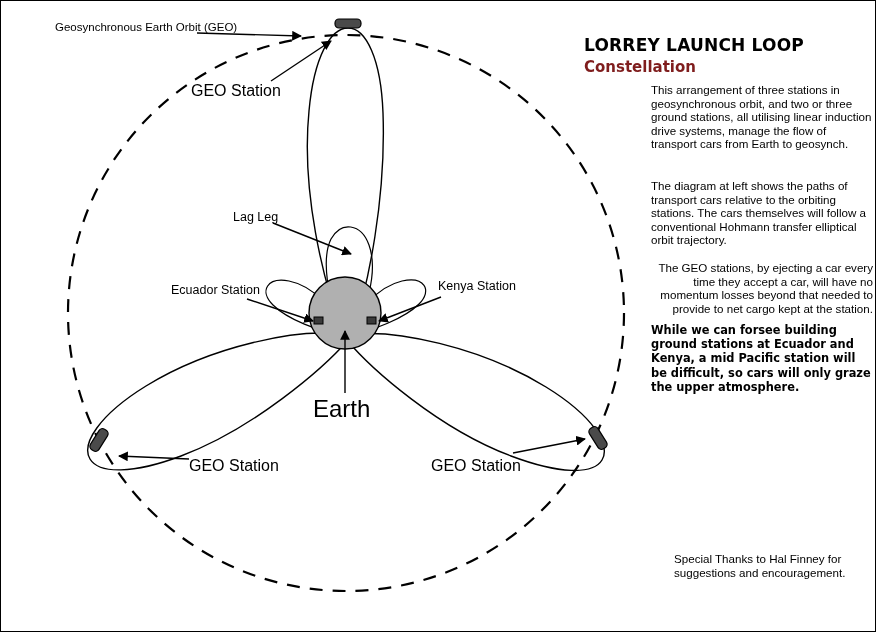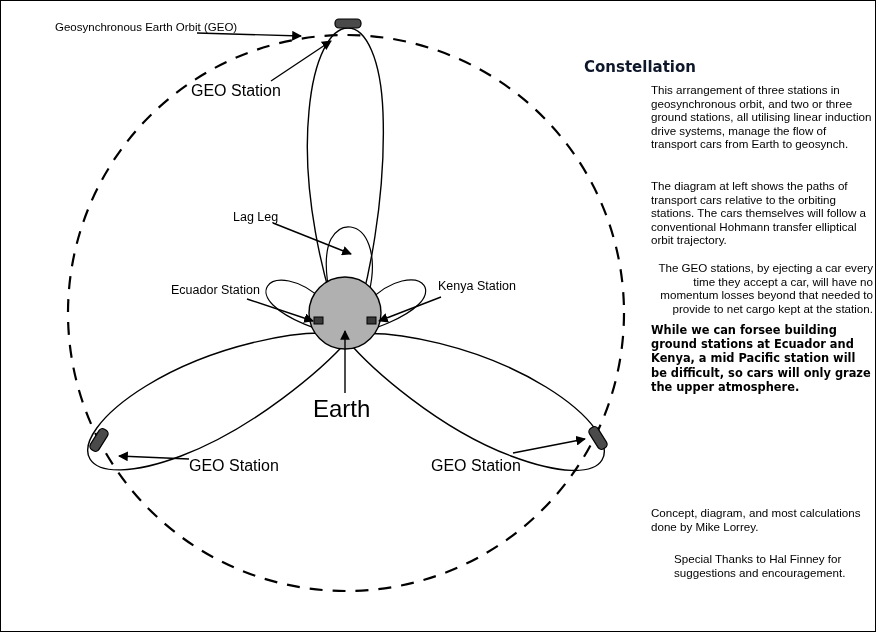--- a/index.html
+++ b/index.html
@@ -86,21 +86,21 @@
     color: #000000;
     white-space: nowrap;
   }
   .title2 {
     position: absolute;
     left: 583px;
     top: 57px;
     font-size: 15px;
     font-weight: bold;
     font-family: "DejaVu Sans", sans-serif;
-    color: #0f172a;
+    color: #7f1d1d;
     white-space: nowrap;
   }
   .para {
     position: absolute;
     left: 650px;
     width: 222px;
     font-size: 11.6px;
     line-height: 13.6px;
     color: #000000;
     font-family: Liberation Sans, sans-serif;
@@ -184,22 +184,22 @@
     <div class="lbl lbl-geo-orbit">Geosynchronous Earth Orbit (GEO)</div>
     <div class="lbl lbl-geo-station-top">GEO Station</div>
     <div class="lbl lbl-lag-leg">Lag Leg</div>
     <div class="lbl lbl-ecuador">Ecuador Station</div>
     <div class="lbl lbl-kenya">Kenya Station</div>
     <div class="lbl lbl-earth">Earth</div>
     <div class="lbl lbl-geo-station-bl">GEO Station</div>
     <div class="lbl lbl-geo-station-br">GEO Station</div>
   </div>
 
+  <div class="title1">LORREY LAUNCH LOOP</div>
   <div class="title2">Constellation</div>
 
   <div class="para p1">This arrangement of three stations in geosynchronous orbit, and two or three ground stations, all utilising linear induction drive systems, manage the flow of transport cars from Earth to geosynch.</div>
   <div class="para p2">The diagram at left shows the paths of transport cars relative to the orbiting stations. The cars themselves will follow a conventional Hohmann transfer elliptical orbit trajectory.</div>
   <div class="para p3">The GEO stations, by ejecting a car every time they accept a car, will have no momentum losses beyond that needed to provide to net cargo kept at the station.</div>
   <div class="para p4 bold">While we can forsee building ground stations at Ecuador and Kenya, a mid Pacific station will be difficult, so cars will only graze the upper atmosphere.</div>
-  <div class="para p6">Concept, diagram, and most calculations done by Mike Lorrey.</div>
   <div class="para p7">Special Thanks to Hal Finney for suggestions and encouragement.</div>
 
 </div>
 
 </body></html>

